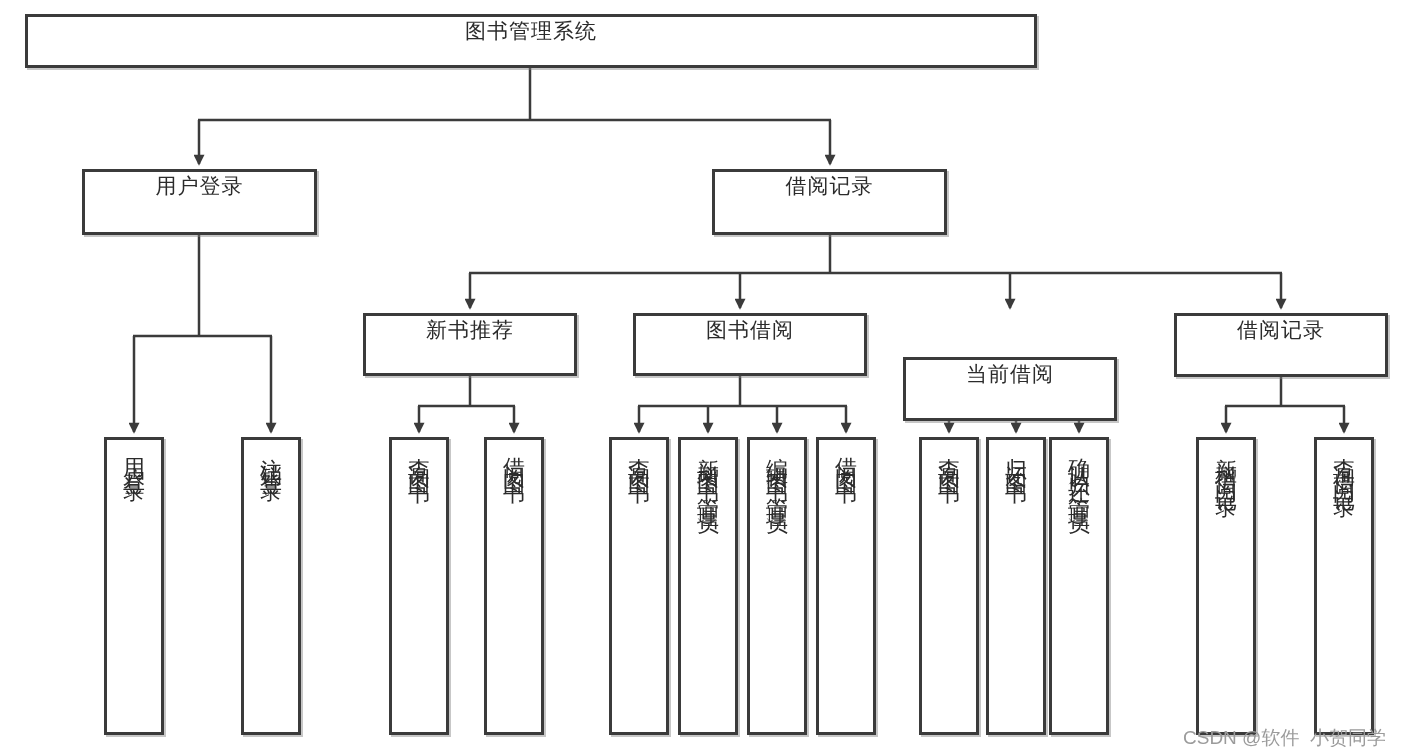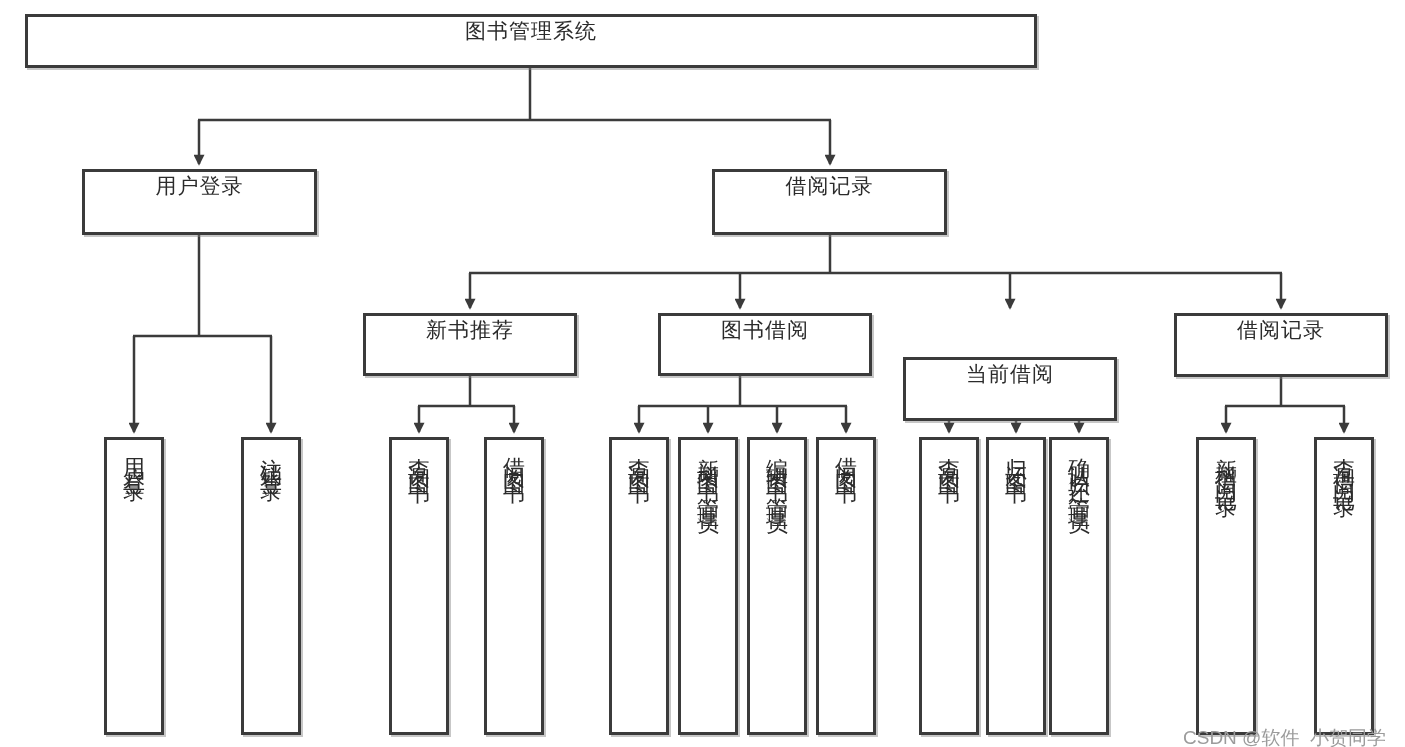--- a/index.html
+++ b/index.html
@@ -116,21 +116,21 @@
   <div class="node hbox" style="left:82px; top:169px; width:235px; height:66px;">
     <span>用户登录</span>
   </div>
   <div class="node hbox" style="left:712px; top:169px; width:235px; height:66px;">
     <span>借阅记录</span>
   </div>
 
   <div class="node hbox" style="left:363px; top:313px; width:214px; height:63px;">
     <span>新书推荐</span>
   </div>
-  <div class="node hbox" style="left:658px; top:313px; width:214px; height:63px;">
+  <div class="node hbox" style="left:633px; top:313px; width:234px; height:63px;">
     <span>图书借阅</span>
   </div>
   <div class="node hbox" style="left:903px; top:313px; width:214px; height:64px;margin-top:44px;">
     <span>当前借阅</span>
   </div>
   <div class="node hbox" style="left:1174px; top:313px; width:214px; height:64px;">
     <span>借阅记录</span>
   </div>
 
   <div class="node leaf" style="left:104px; top:437px; width:60px; height:298px;">

